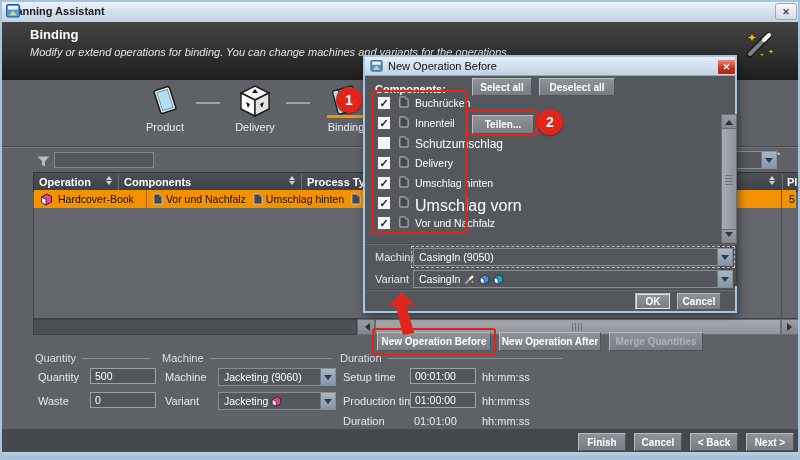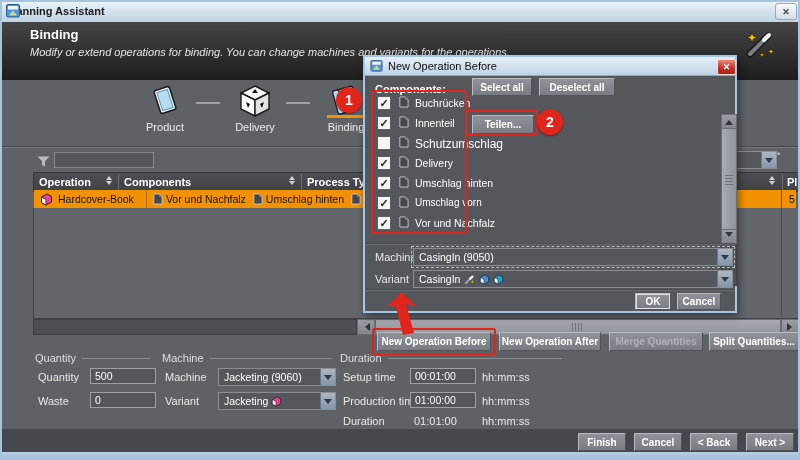--- a/index.html
+++ b/index.html
@@ -204,21 +204,20 @@
   <div class="abs sb-btn" style="left:375px;top:319px;width:404px;height:14px;background:linear-gradient(#a8acb2,#8f939a);display:flex;align-items:center;justify-content:center">
       <span class="grip-v"></span>
     </div>
   <div class="abs sb-btn" style="left:781px;top:319px;width:16px;height:14px">
       <i class="tri-r"></i>
     </div>
 
   <div class="abs btn" style="left:377px;top:332px;width:112px;height:17px">New Operation Before</div>
   <div class="abs btn" style="left:499px;top:332px;width:100px;height:17px">New Operation After</div>
   <div class="abs btn disabled" style="left:609px;top:332px;width:92px;height:17px">Merge Quantities</div>
-  <div class="abs btn" style="left:709px;top:332px;width:88px;height:17px">Split Quantities...</div>
 
   <div class="abs grp-title" style="left:35px;top:352px;width:115px">
     <span>Quantity</span>
       <span class="line"></span>
   </div>
   <span class="abs lbl" style="left:38px;top:371px">Quantity</span>
   <input class="abs field" style="left: 90px; top: 368px; width: 56px; height: 14px;" value="500">
   <span class="abs lbl" style="left:38px;top:395px">Waste</span>
   <input class="abs field" style="left: 90px; top: 392px; width: 56px; height: 14px;" value="0">
 
@@ -315,21 +314,21 @@
       </svg>
     <svg class="abs" style="left:33px;top:159px" width="11" height="12" viewBox="0 0 12 13">
         <path d="M2 1 L8 1 L11 4 L11 12 L2 12 Z" fill="#45484e" stroke="#c9ccd1" stroke-width="1"></path>
         <path d="M8 1 L8 4 L11 4 Z" fill="#8a8e94"></path>
       </svg>
     <span class="abs" style="left:50px;top:40px;font-size:10.5px">Buchrücken</span>
     <span class="abs" style="left:50px;top:60px;font-size:10.5px">Innenteil</span>
     <span class="abs" style="left:50px;top:80px;font-size:12px">Schutzumschlag</span>
     <span class="abs" style="left:50px;top:100px;font-size:10.5px">Delivery</span>
     <span class="abs" style="left:50px;top:120px;font-size:10.5px">Umschlag hinten</span>
-    <span class="abs" style="left:50px;top:140px;font-size:10px">Umschlag vorn</span>
+    <span class="abs" style="left:50px;top:140px;font-size:16px">Umschlag vorn</span>
     <span class="abs" style="left:50px;top:160px;font-size:10.5px">Vor und Nachfalz</span>
 
     <div class="abs btn" style="left:107px;top:58px;width:60px;height:17px">Teilen...</div>
 
     <div class="abs" id="dlg-sbtrack"></div>
     <div class="abs sb-btn" style="left:356px;top:57px;width:14px;height:13px">
         <i style="width:0;height:0;border:4px solid transparent;border-bottom:5px solid #2e3136;margin-bottom:2px"></i>
       </div>
     <div class="abs sb-btn" style="left:356px;top:71px;width:14px;height:100px;background:linear-gradient(90deg,#a8acb2,#8f939a)">
         <span class="grip-h"></span>

